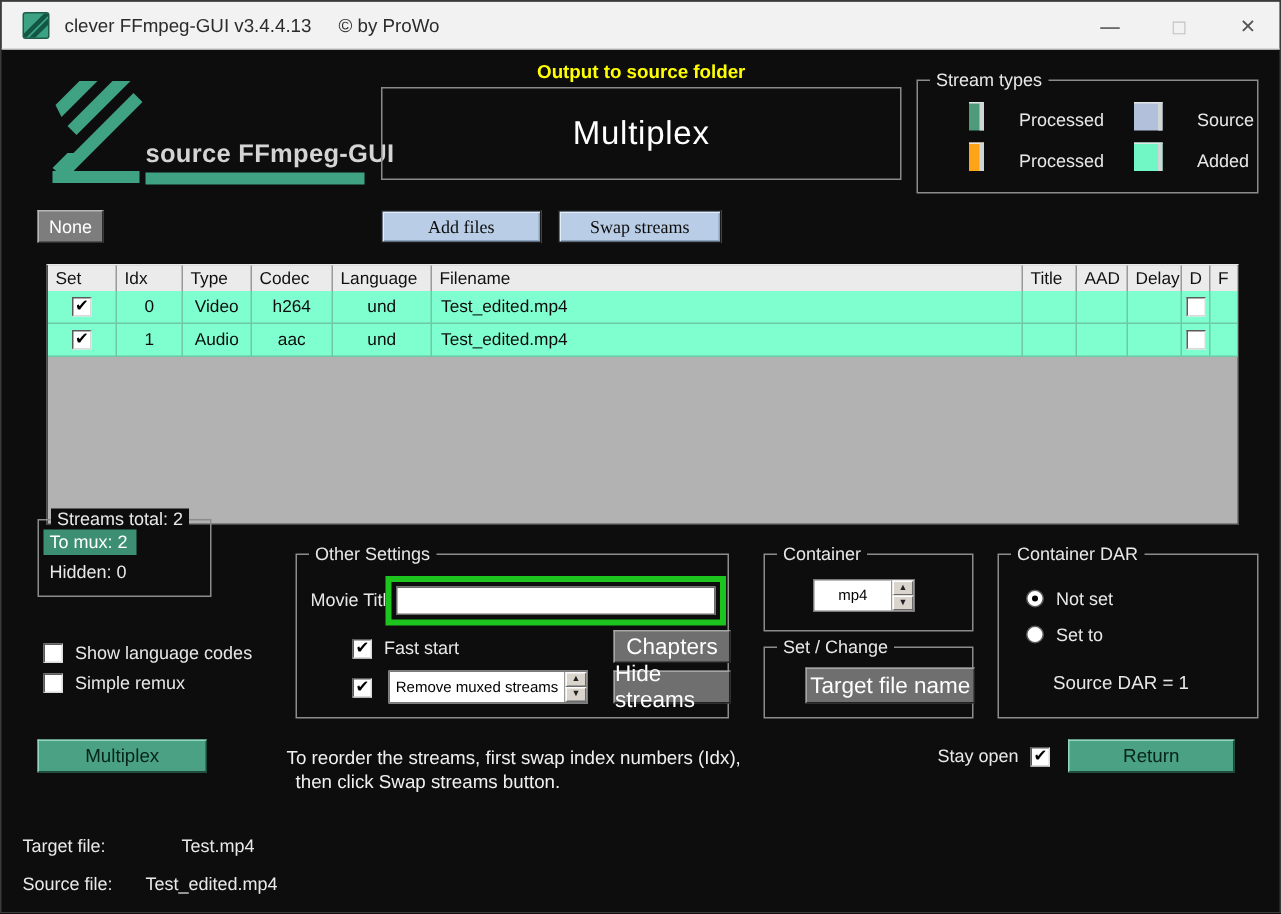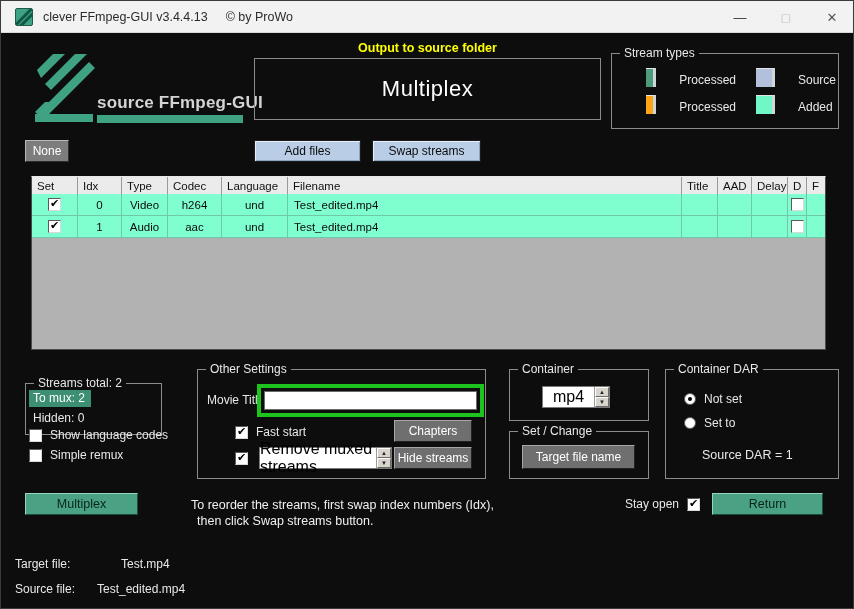--- a/index.html
+++ b/index.html
@@ -56,27 +56,27 @@
   
   .btn-gray {
     background:#7d7d7d; color:#fff; font-size:12px;
     border-top:1px solid #b8b8b8; border-left:1px solid #b8b8b8;
     border-right:1px solid #2e2e2e; border-bottom:1px solid #2e2e2e;
     display:flex; align-items:center; justify-content:center;
   }
   .btn-blue {
     background:#b9cde6; color:#0c0c0c; font-size:12px; border:1px solid #1c1c1c;
     box-shadow:inset 1px 1px 0 #e4eefa, inset -1px -1px 0 #8aa3c2;
-    display:flex; align-items:center; justify-content:center;
+    display:flex; align-items:center; justify-content:center;font-family:Liberation Serif, serif;
   }
   .btn-dim {
-    background:#6f6f6f; color:#fff; font-size:12px;
+    background:#6f6f6f; color:#fff; font-size:15px;
     border-top:1px solid #a6a6a6; border-left:1px solid #a6a6a6;
     border-right:1px solid #222; border-bottom:1px solid #222;
-    display:flex; align-items:center; justify-content:center;
+    display:flex; align-items:center; justify-content:center;margin-left:15px;
   }
   .btn-teal {
     background:#4ba184; color:#07241a; font-size:12.5px;
     border-top:1px solid #93d6bf; border-left:1px solid #93d6bf;
     border-right:1px solid #1d4a3a; border-bottom:1px solid #1d4a3a;
     display:flex; align-items:center; justify-content:center;
   }
 
   
   .stream-table { position:absolute; left:30px; top:175px; width:795px; height:174px; background:#b2b2b2; border:1px solid #4a4a4a; border-top:1px solid #e8e8e8; }
@@ -96,21 +96,21 @@
   }
   .cb.checked::after { content:"✔"; position:absolute; left:1px; top:-2px; font-size:11px; color:#000; }
   .radio {
     width:12px; height:12px; border-radius:50%; background:#fff; position:relative; flex:none;
     border:1px solid #5a5a5a;
   }
   .radio.selected::after { content:""; position:absolute; left:3px; top:3px; width:4px; height:4px; border-radius:50%; background:#000; }
   .check-row { position:absolute; display:flex; align-items:center; gap:8px; color:#e8e8e8; font-size:12px; }
 
   .spinbox { background:#fff; border:1px solid #7a7a7a; display:flex; align-items:stretch; }
-  .spinbox .spin-text { flex:1; color:#000; font-size:16px; display:flex; align-items:center; justify-content:center; }
+  .spinbox .spin-text { flex:1; color:#000; font-size:10px; display:flex; align-items:center; justify-content:center; }
   .spin-btns { width:15px; display:flex; flex-direction:column; border-left:1px solid #9a9a9a; }
   .spin-btns .sb { flex:1; background:#d9d5cd; color:#222; font-size:6px; display:flex; align-items:center; justify-content:center; border:1px solid #fff; border-right-color:#6a6a6a; border-bottom-color:#6a6a6a; }
 
   .green-frame { position:absolute; border:4px solid #1ec41e; background:#0d0d0d; padding:3px; }
   .text-input { width:100%; height:100%; background:#fff; border:1px solid #6a6a6a; outline:none; font-family:"Liberation Sans",sans-serif; font-size:12px; color:#000; padding:0 4px; }
 
   .hint { position:absolute; color:#f0f0f0; font-size:12.5px; }
   .file-label { position:absolute; color:#e8e8e8; font-size:12px; }
 </style>
 </head>
@@ -215,21 +215,21 @@
       <div class="t-cell"></div>
       <div class="t-cell"></div>
       <div class="t-cell"></div>
       <div class="t-cell">
           <span class="cb"></span>
         </div>
       <div class="t-cell"></div>
     </div>
   </div>
 
-  <div class="groupbox" style="left:24px; top:382px; width:137px; height:52px;">
+  <div class="groupbox" style="left:24px; top:345px; width:116px; height:52px;">
     <span class="gb-label">Streams total:  2</span>
     <div class="abs" style="left:3px; top:6px; background:#3d8f73; color:#fff; padding:1px 6px 2px 4px; font-size:12px;">To mux:  2</div>
     <div class="abs" style="left:7px; top:27px; font-size:12px;">Hidden:  0</div>
   </div>
 
   <div class="check-row" style="left:28px; top:427px;">
     <span class="cb"></span>
     <span>Show language codes</span>
   </div>
   <div class="check-row" style="left:28px; top:447px;">

